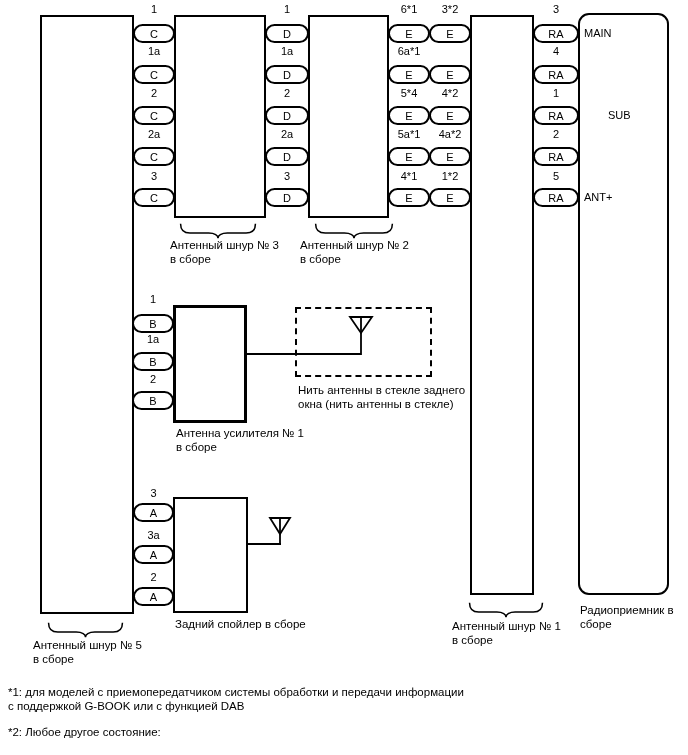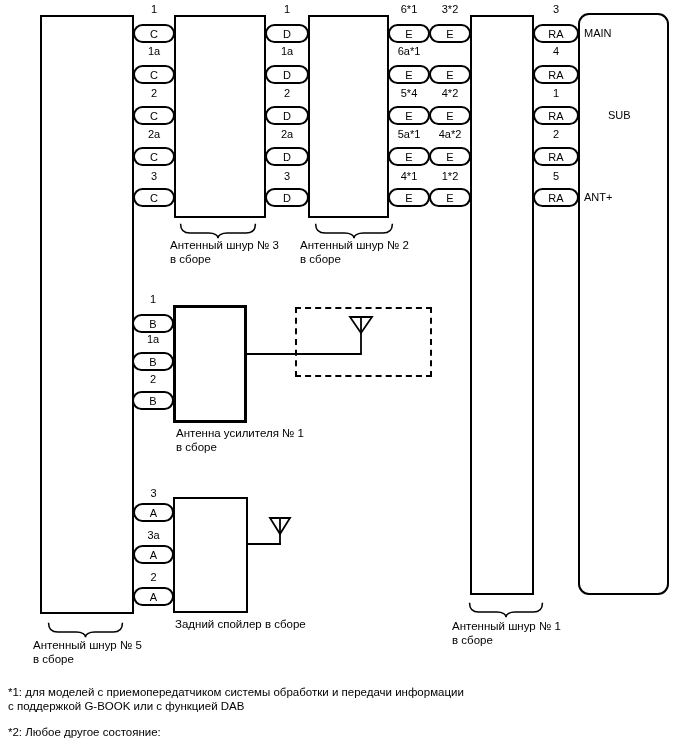--- a/index.html
+++ b/index.html
@@ -176,25 +176,33 @@
     <div>в сборе</div>
   </div>
   <div class="comp-label" style="left:300px;top:239px;">
     <div>Антенный шнур № 2</div>
     <div>в сборе</div>
   </div>
   <div class="comp-label" style="left:176px;top:427px;">
     <div>Антенна усилителя № 1</div>
     <div>в сборе</div>
   </div>
+  <div class="comp-label" style="left:298px;top:384px;">
+    <div>Нить антенны в стекле заднего</div>
+    <div>окна (нить антенны в стекле)</div>
+  </div>
   <div class="comp-label" style="left:175px;top:618px;">Задний спойлер в сборе</div>
   <div class="comp-label" style="left:452px;top:620px;">
     <div>Антенный шнур № 1</div>
     <div>в сборе</div>
   </div>
+  <div class="comp-label" style="left:580px;top:604px;">
+    <div>Радиоприемник в</div>
+    <div>сборе</div>
+  </div>
   <div class="comp-label" style="left:33px;top:639px;">
     <div>Антенный шнур № 5</div>
     <div>в сборе</div>
   </div>
 
   <div class="note" style="left:8px;top:686px;">
     <div>*1: для моделей с приемопередатчиком системы обработки и передачи информации</div>
     <div>с поддержкой G-BOOK или с функцией DAB</div>
   </div>
   <div class="note" style="left:8px;top:726px;">*2: Любое другое состояние:</div>

